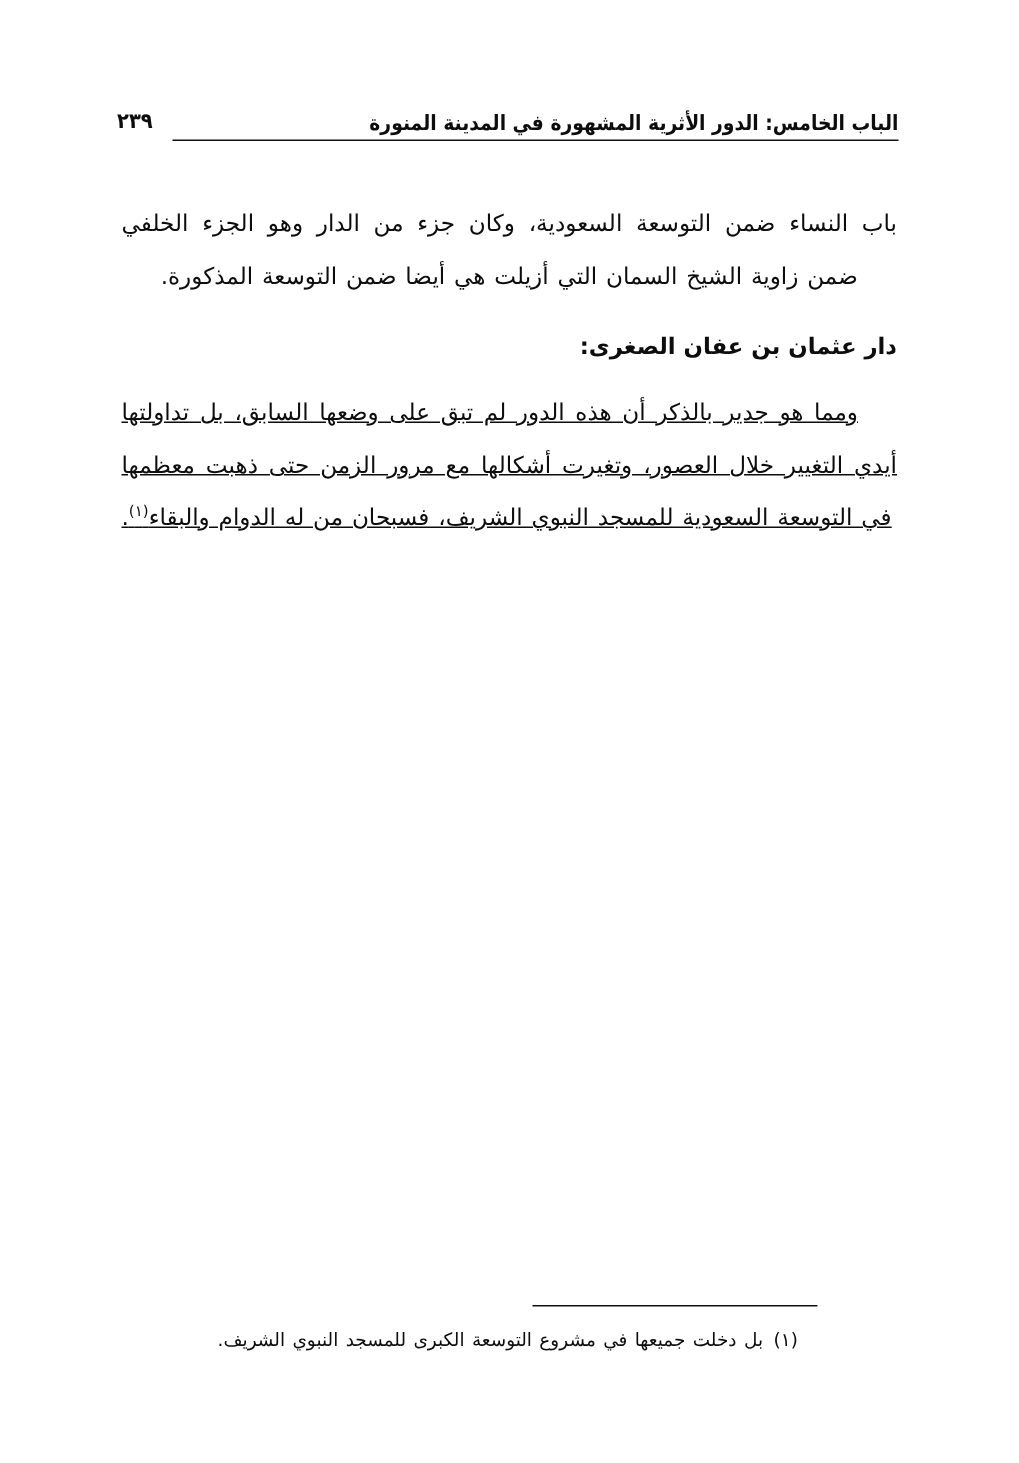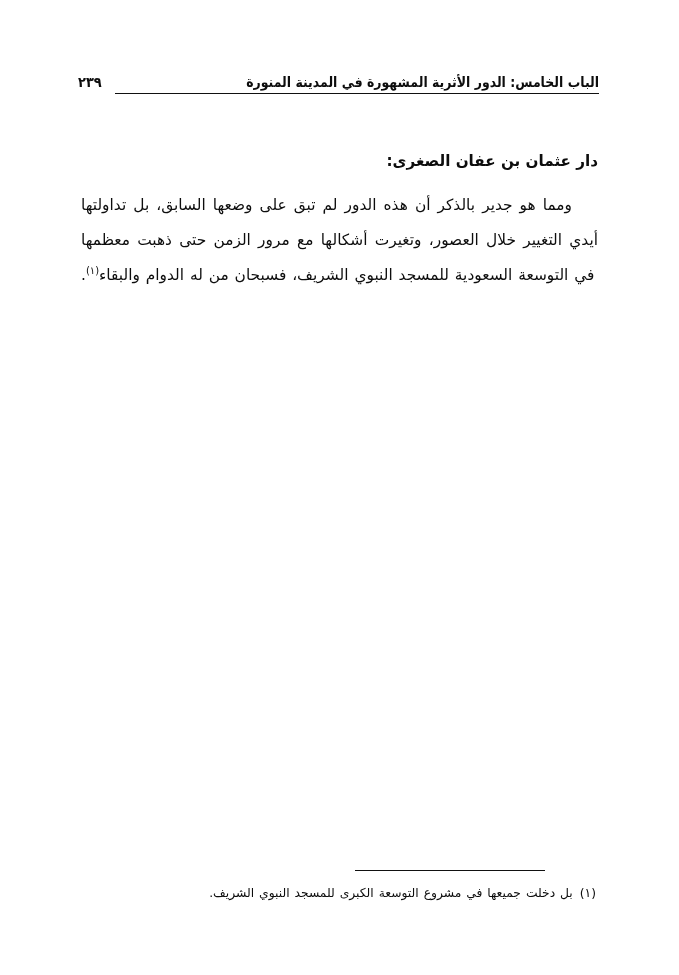--- a/index.html
+++ b/index.html
@@ -97,20 +97,21 @@
     font-size: 15.2px;
     font-weight: 700;
     line-height: 30px;
     margin: 14px 0 6px 0;
     text-align: right;
     letter-spacing: 0.2px;
   }
 
   .gap-before {
     margin-top: 12px;
+    text-decoration: underline;
   }
 
   .fn-ref {
     font-size: 10px;
     vertical-align: super;
     line-height: 0;
   }
 
   
   .footnote-zone {
@@ -123,21 +124,21 @@
   .footnote-rule {
     width: 190px;
     height: 1.4px;
     background: #111111;
     margin: 0 53px 13px auto;
   }
 
   .footnote-item {
     font-size: 12.3px;
     line-height: 19px;
-    text-align: right;
+    text-align: center;
     margin: 0;
     padding-right: 2px;
     word-spacing: 1px;
   }
 
   .footnote-marker {
     margin-left: 7px;
   }
 </style>
 </head>
@@ -148,20 +149,21 @@
   <div class="header-zone">
     <div class="header-row">
       <div class="header-title">الباب الخامس: الدور الأثرية المشهورة في المدينة المنورة</div>
       <div class="page-number">٢٣٩</div>
     </div>
     <div class="header-rule"></div>
   </div>
 
   <div class="body-zone">
 
+    <p class="para flush">باب النساء ضمن التوسعة السعودية، وكان جزء من الدار وهو الجزء الخلفي ضمن زاوية الشيخ السمان التي أزيلت هي أيضا ضمن التوسعة المذكورة.</p>
 
     <h2 class="section-heading">دار عثمان بن عفان الصغرى:</h2>
 
 
     <p class="para indent-first gap-before tail-left"><span>ومما هو جدير بالذكر أن هذه الدور لم تبق على وضعها السابق، بل تداولتها أيدي التغيير خلال العصور، وتغيرت أشكالها مع مرور الزمن حتى ذهبت معظمها في التوسعة السعودية للمسجد النبوي الشريف، فسبحان من له الدوام والبقاء</span><span class="fn-ref">(١)</span><span>.</span></p>
 
   </div>
 
   <div class="footnote-zone">
     <div class="footnote-rule"></div>

